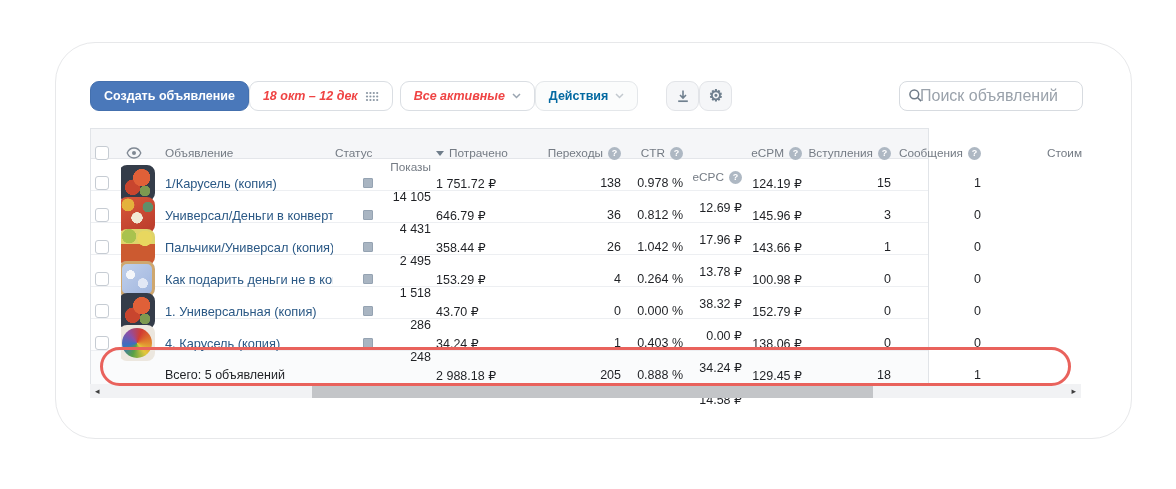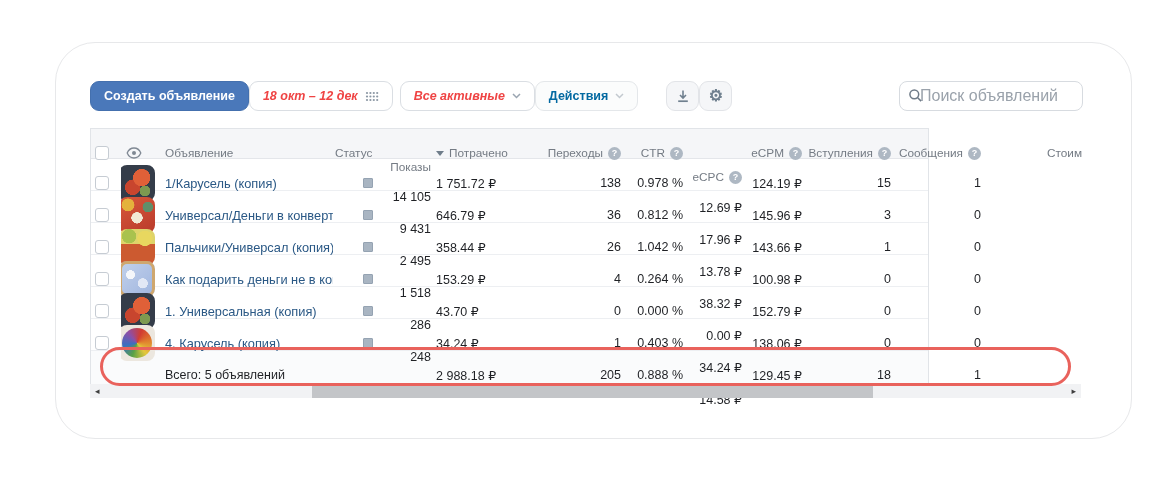--- a/index.html
+++ b/index.html
@@ -245,21 +245,21 @@
           </div>
         <div class="c">
             <span class="thumb t2"></span>
           </div>
         <div class="c">
             <a class="adlink">Универсал/Деньги в конверте (копия)</a>
           </div>
         <div class="c">
             <span class="status-sq"></span>
           </div>
-        <div class="c r">9 431</div>
+        <div class="c r">4 431</div>
         <div class="c r">646.79 ₽</div>
         <div class="c r">36</div>
         <div class="c r">0.812 %</div>
         <div class="c r">17.96 ₽</div>
         <div class="c r">145.96 ₽</div>
         <div class="c r">3</div>
         <div class="c r">0</div>
         <div class="c r"></div>
       </div>
 

